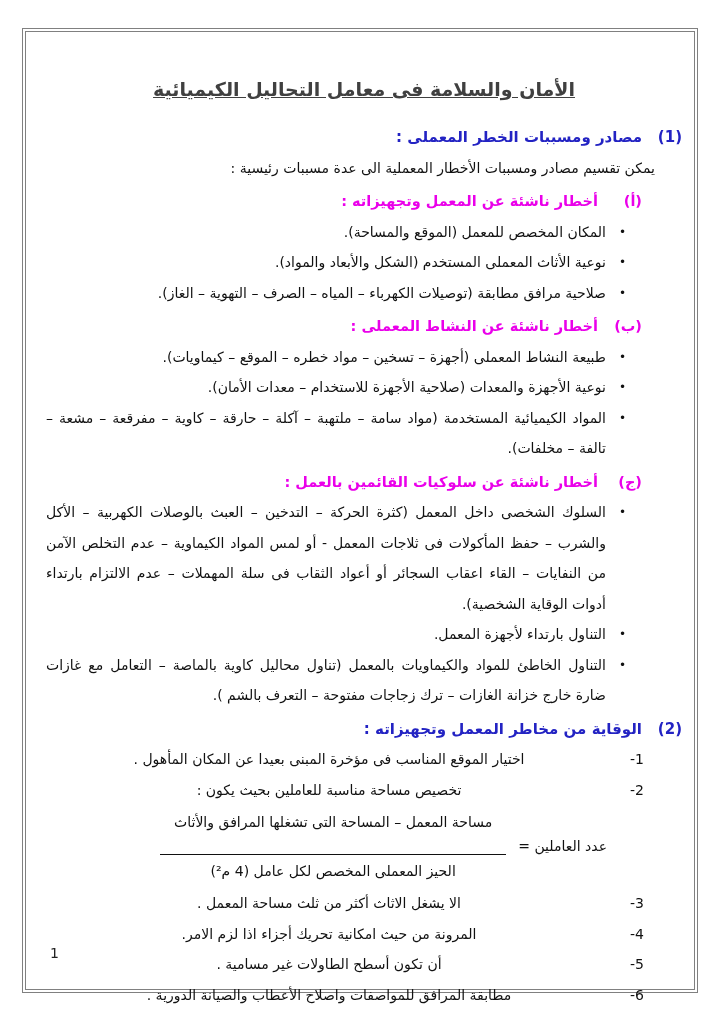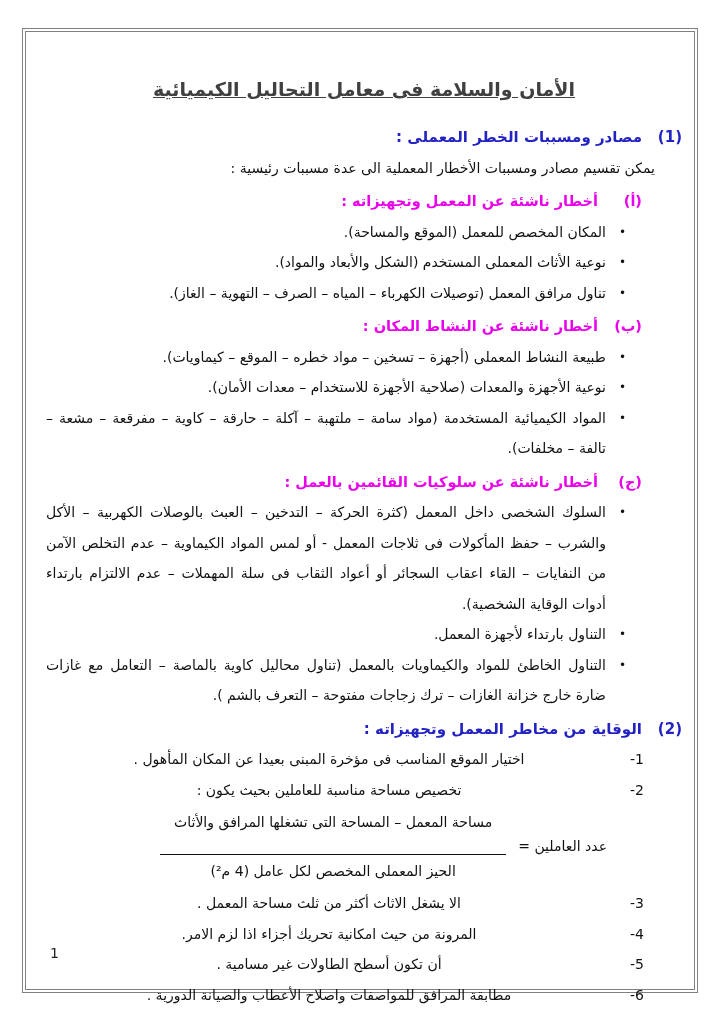--- a/index.html
+++ b/index.html
@@ -126,26 +126,26 @@
       <div class="bullet">
         <span class="dot">•</span>
         <span class="btext">المكان المخصص للمعمل (الموقع والمساحة).</span>
       </div>
       <div class="bullet">
         <span class="dot">•</span>
         <span class="btext">نوعية الأثاث المعملى المستخدم (الشكل والأبعاد والمواد).</span>
       </div>
       <div class="bullet">
         <span class="dot">•</span>
-        <span class="btext">تناول مرافق المعمل (توصيلات الكهرباء – المياه – الصرف – التهوية – الغاز).</span>
+        <span class="btext">صلاحية مرافق مطابقة (توصيلات الكهرباء – المياه – الصرف – التهوية – الغاز).</span>
       </div>
 
       <div class="sub-heading">
         <span class="marker">(ب)</span>
-        <span>أخطار ناشئة عن النشاط المكان :</span>
+        <span>أخطار ناشئة عن النشاط المعملى :</span>
       </div>
       <div class="bullet">
         <span class="dot">•</span>
         <span class="btext">طبيعة النشاط المعملى (أجهزة – تسخين – مواد خطره – الموقع – كيماويات).</span>
       </div>
       <div class="bullet">
         <span class="dot">•</span>
         <span class="btext">نوعية الأجهزة والمعدات (صلاحية الأجهزة للاستخدام – معدات الأمان).</span>
       </div>
       <div class="bullet">

